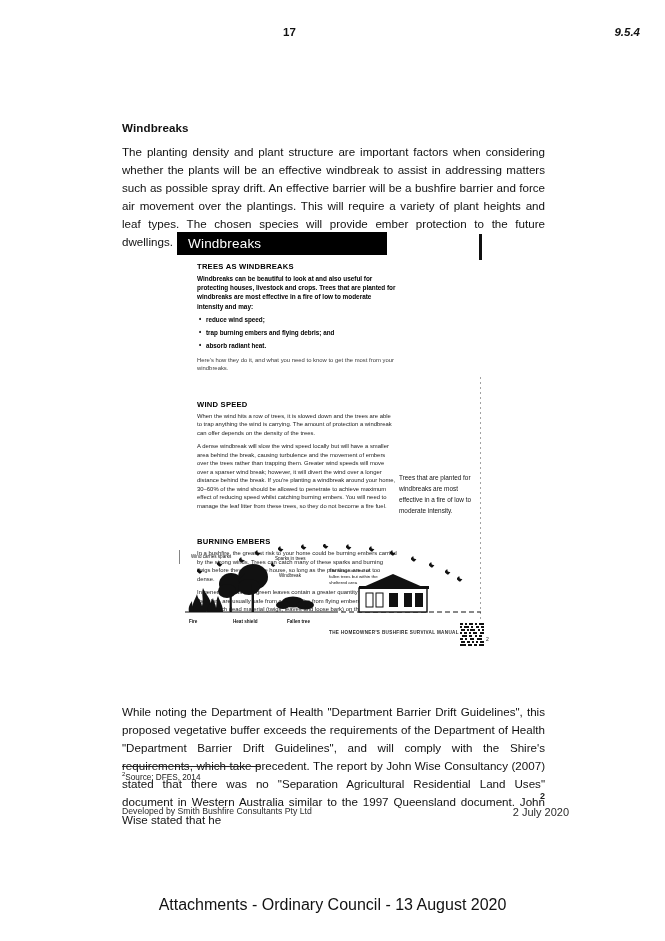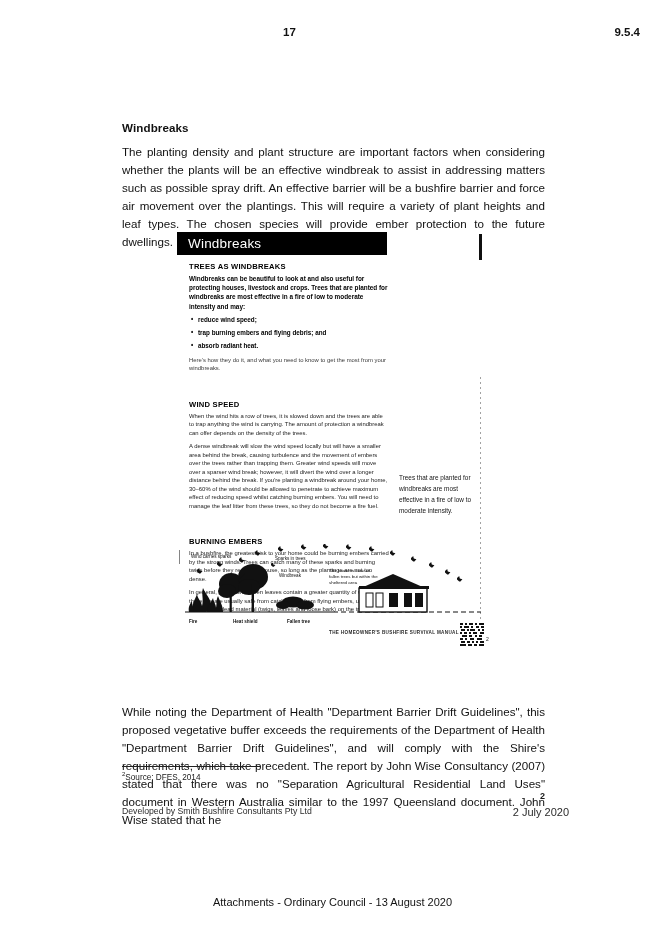--- a/index.html
+++ b/index.html
@@ -38,20 +38,21 @@
     text-align: center;
     font-size: 11.5px;
     font-weight: bold;
     color: #111;
   }
   .hdr-ref {
     position: absolute;
     right: 25px; top: 0;
     font-size: 11.5px;
     font-weight: bold;
+    font-style: italic;
     color: #111;
   }
 
   
   .section-title {
     position: absolute;
     left: 122px; top: 121px;
     font-size: 11.6px;
     font-weight: bold;
     letter-spacing: 0.1px;
@@ -114,21 +115,21 @@
   .fig-leftmark {
     position: absolute;
     left: 2px; top: 318px;
     width: 1px; height: 14px;
     background: #333;
     opacity: .6;
   }
 
   .fig-col {
     position: absolute;
-    left: 12px; top: 30px;
+    left: 20px; top: 30px;
     width: 200px;
   }
   .fig-h {
     font-size: 7.6px;
     font-weight: bold;
     letter-spacing: 0.25px;
     margin: 0 0 3px 0;
     color: #000;
   }
   .fig-h.spaced { margin-top: 27px; }
@@ -241,21 +242,21 @@
     font-size: 11px;
     color: #2b2b2b;
   }
 
   
   .banner {
     position: absolute;
     left: 0; top: 896px;
     width: 665px;
     text-align: center;
-    font-size: 11px;
+    font-size: 16px;
     color: #121212;
   }
 </style>
 </head>
 <body>
 
 <div class="page">
 
   <div class="doc-header">
     <div class="hdr-page-no">17</div>

